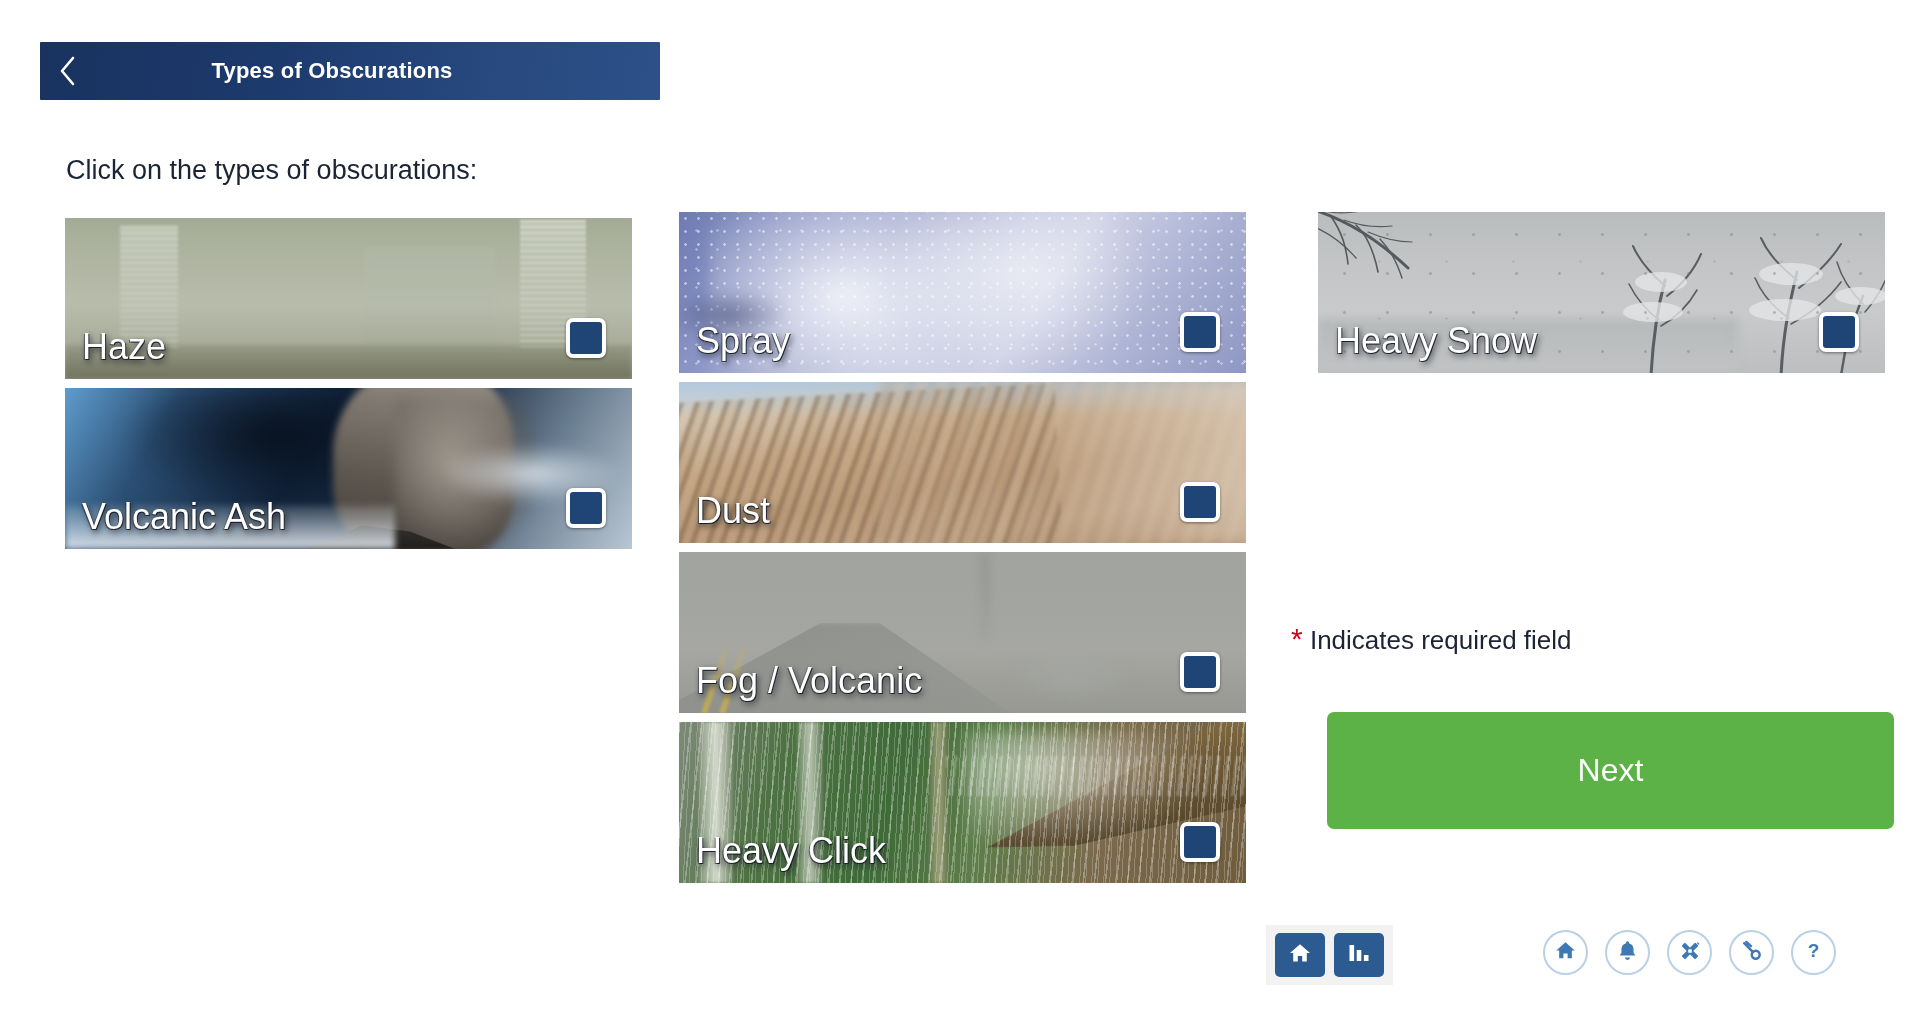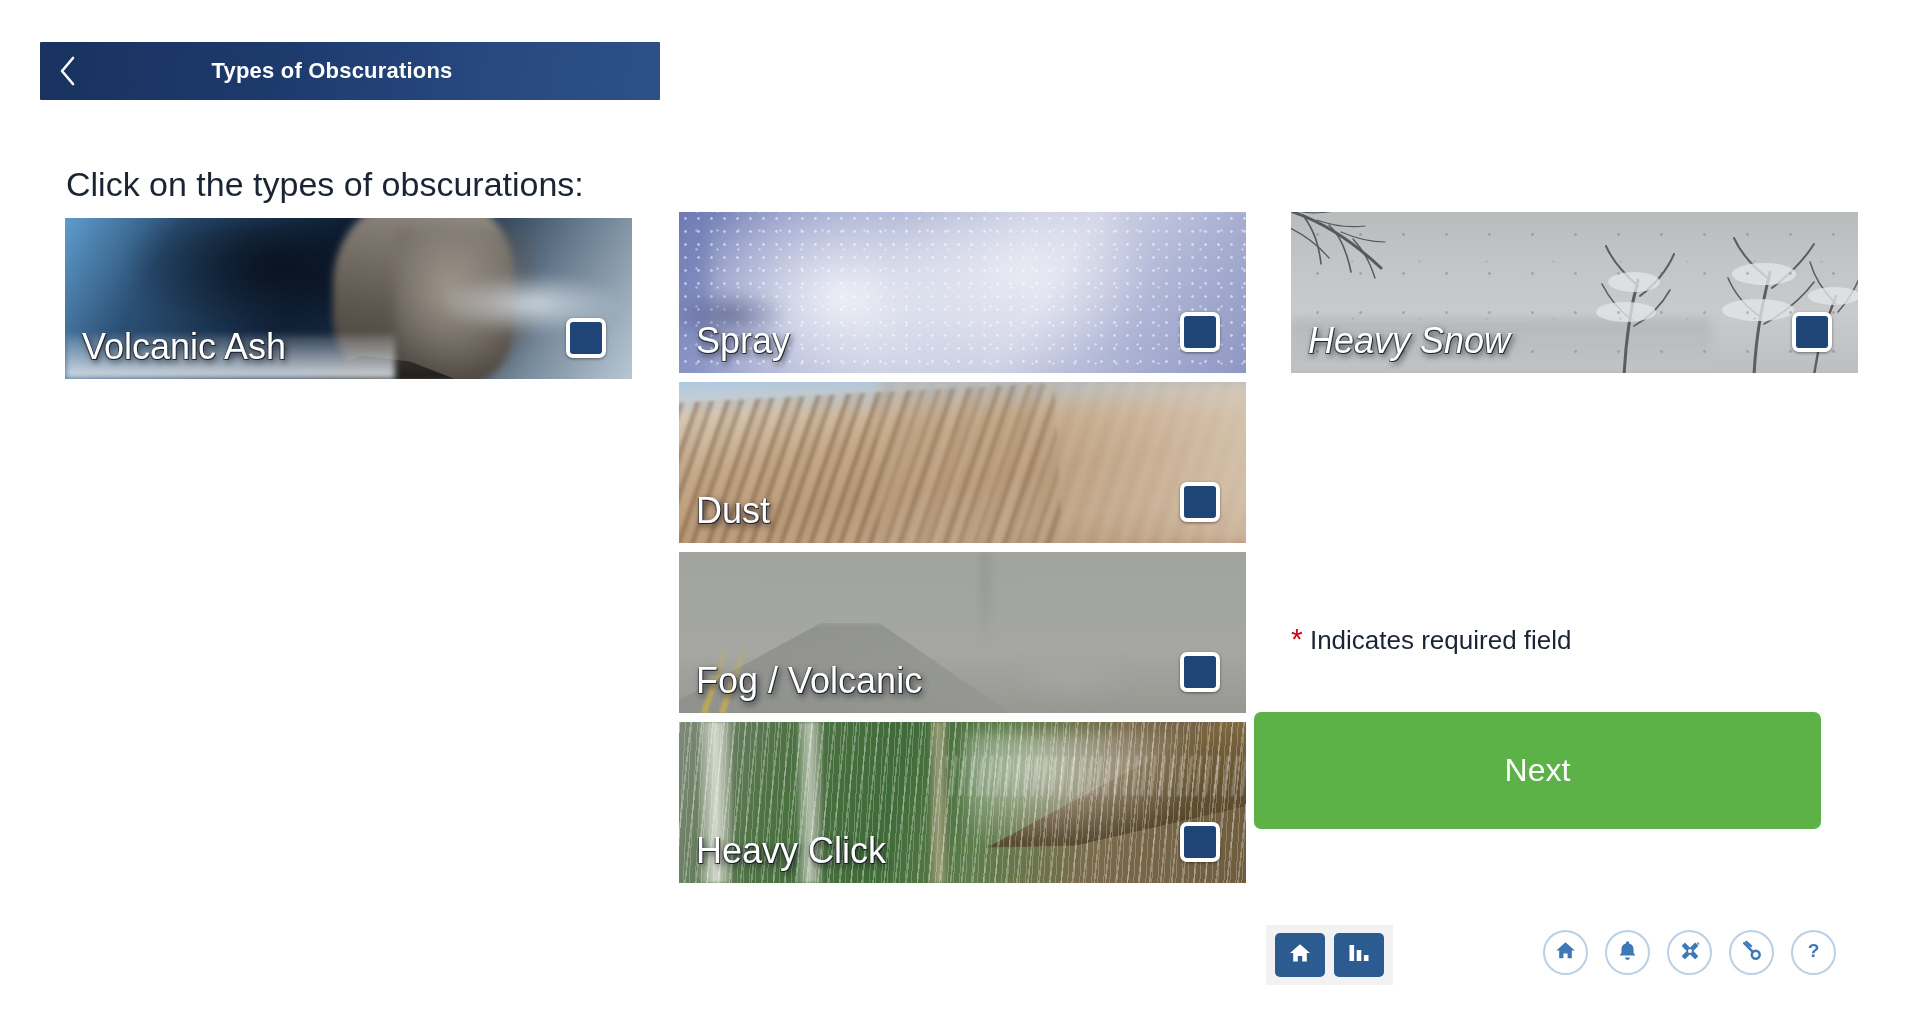--- a/index.html
+++ b/index.html
@@ -49,34 +49,33 @@
     letter-spacing: .2px;
     padding-right: 90px;
     white-space: nowrap;
   }
 
   
   .instruction {
     position: absolute;
     left: 66px;
     top: 155px;
-    font-size: 34px;
+    font-size: 27px;
     color: #1b2435;
     white-space: nowrap;
-    margin-top: 10px;
   }
 
   
   .col {
     position: absolute;
     width: 567px;
   }
   #col-1 { left: 65px;   top: 218px; }
   #col-2 { left: 679px;  top: 212px; }
-  #col-3 { left: 1291px; top: 212px; font-style: italic; }
+  #col-3 { left: 1318px; top: 212px; }
 
   
   .tile {
     position: relative;
     width: 567px;
     height: 161px;
     margin-bottom: 9px;
     overflow: hidden;
     cursor: pointer;
     background-color: #9aa08a;
@@ -319,21 +318,21 @@
     top: 622px;
     font-size: 26px;
     color: #1b2435;
     white-space: nowrap;
   }
   .required-note .star { color: #d0021b; font-size: 30px; }
 
   
   .next-button {
     position: absolute;
-    left: 1254px;
+    left: 1327px;
     top: 712px;
     width: 567px;
     height: 117px;
     background: #5cb246;
     border: none;
     border-radius: 7px;
     color: #ffffff;
     font-family: "Liberation Sans", sans-serif;
     font-size: 32px;
     cursor: pointer;
@@ -394,20 +393,32 @@
         </svg>
       </span>
     </div>
     <div class="header-title">Types of Obscurations</div>
   </div>
 
   <div class="instruction">Click on the types of obscurations:</div>
 
   <div class="col" id="col-1">
 
+    <div class="tile">
+      <div class="scene">
+        <div class="haze-bg"></div>
+        <div class="haze-b1"></div>
+          <div class="haze-b2"></div>
+          <div class="haze-b3"></div>
+        <div class="haze-fog"></div>
+          <div class="haze-ground"></div>
+      </div>
+      <div class="tile-label">Haze</div>
+      <div class="tile-checkbox"></div>
+    </div>
 
 
 
     <div class="tile">
       <div class="scene">
         <div class="va-sky"></div>
         <div class="va-dark"></div>
         <div class="va-plume"></div>
           <div class="va-plume2"></div>
         <div class="va-cloud"></div>

